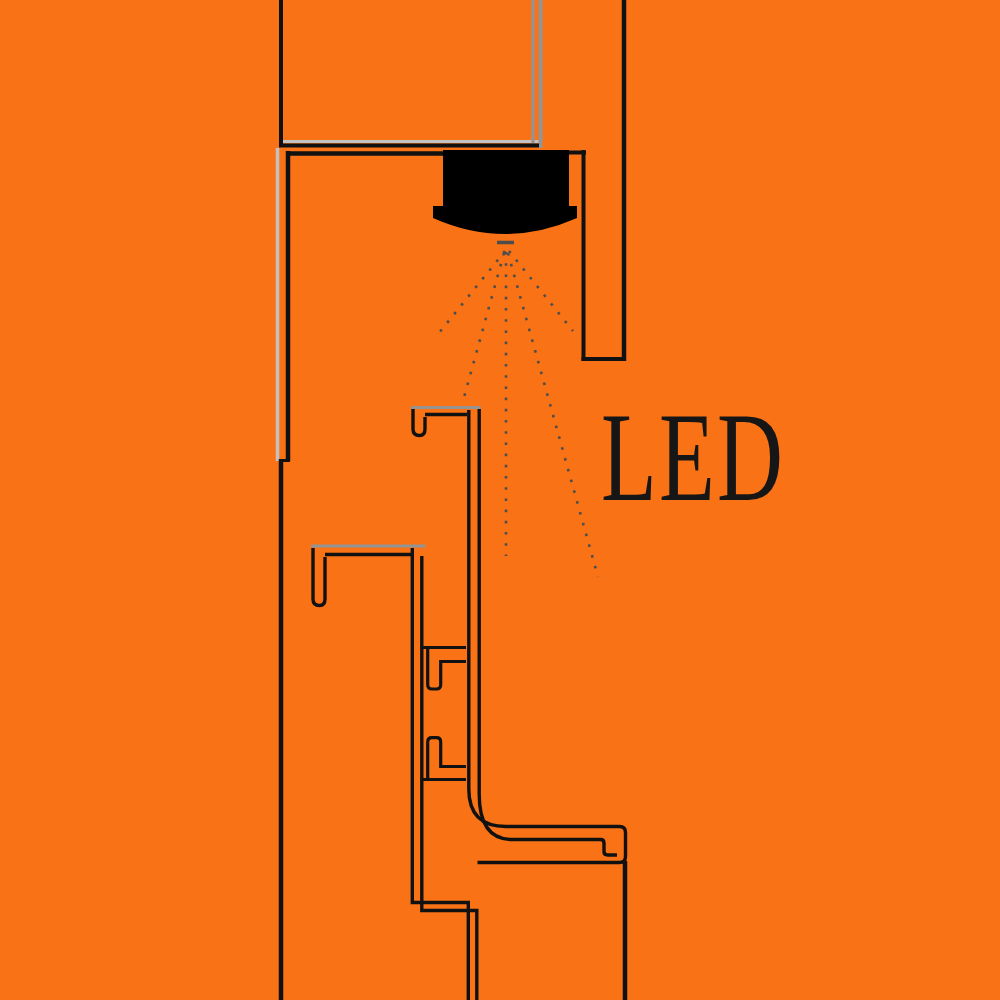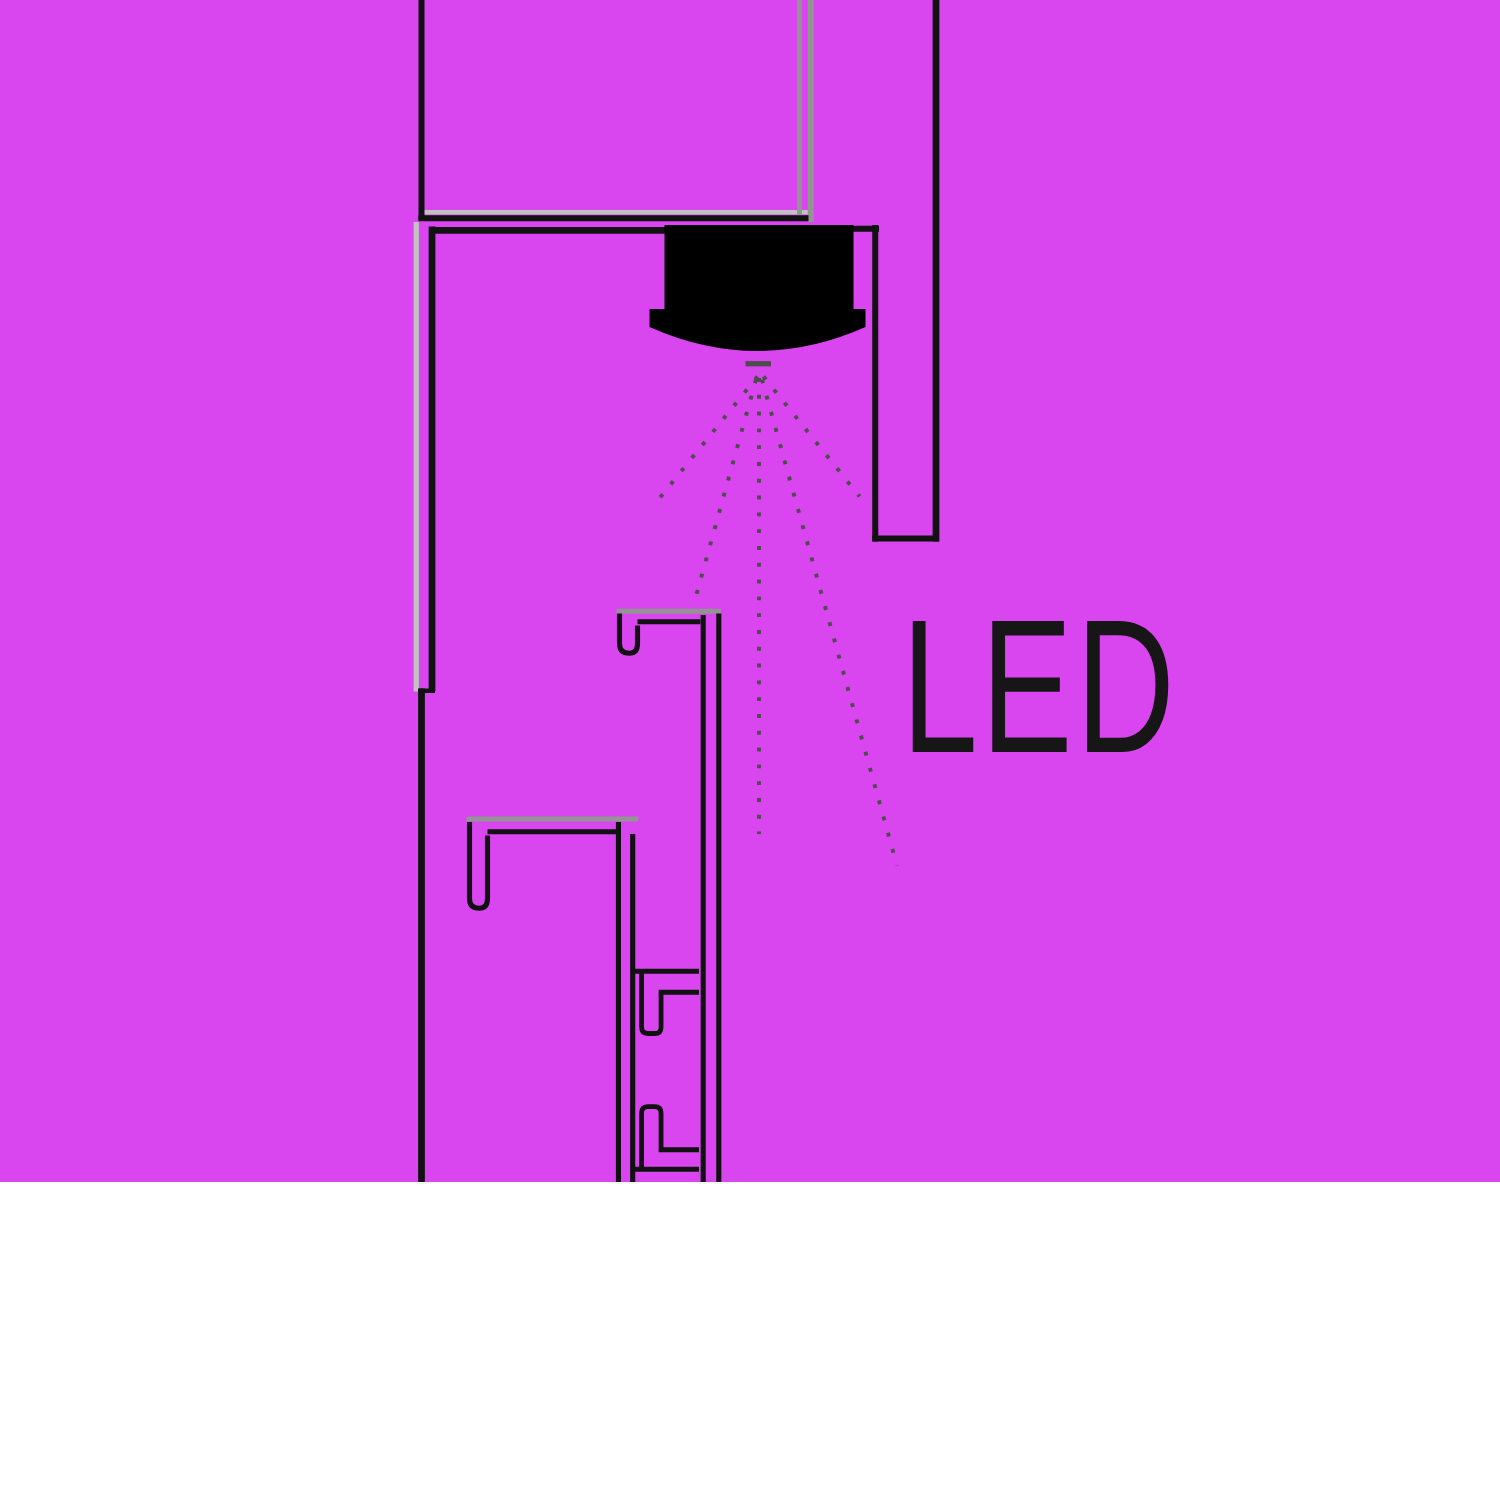--- a/index.html
+++ b/index.html
@@ -1,21 +1,21 @@
 <!DOCTYPE html>
 <html><head>
 <meta charset="utf-8">
 <style>
   html,body{margin:0;padding:0;background:#ffffff;}
   .page{
     position:relative;
-    width:1000px;height:788px;
-    background:#d946ef;
+    width:1000px;height:1000px;
+    background:#f97316;
     overflow:hidden;
-    font-family:Liberation Sans, sans-serif;
+    font-family:Liberation Serif, serif;
   }
   .drawing{position:absolute;left:0;top:0;}
   .led-label{
     position:absolute;
     left:601px;top:394px;
     font-size:127px;
     line-height:1;
     letter-spacing:3px;
     font-weight:400;
     color:#161616;

